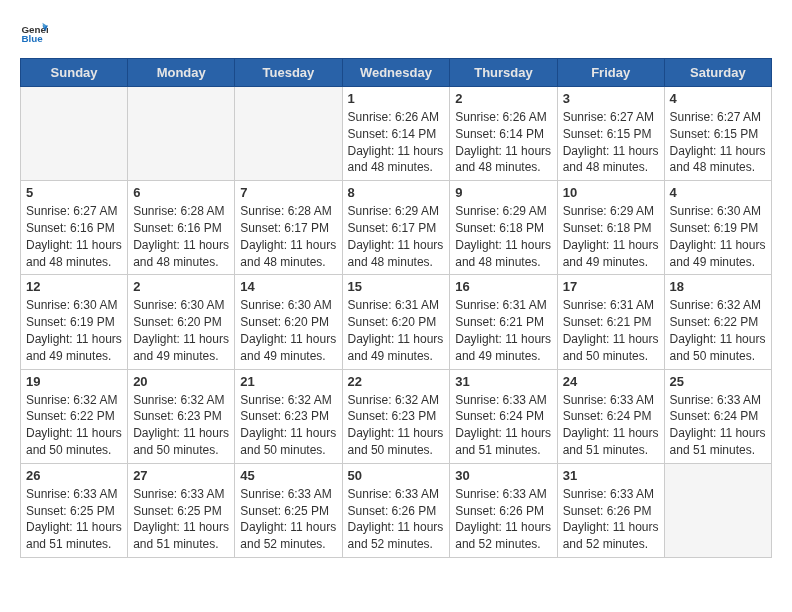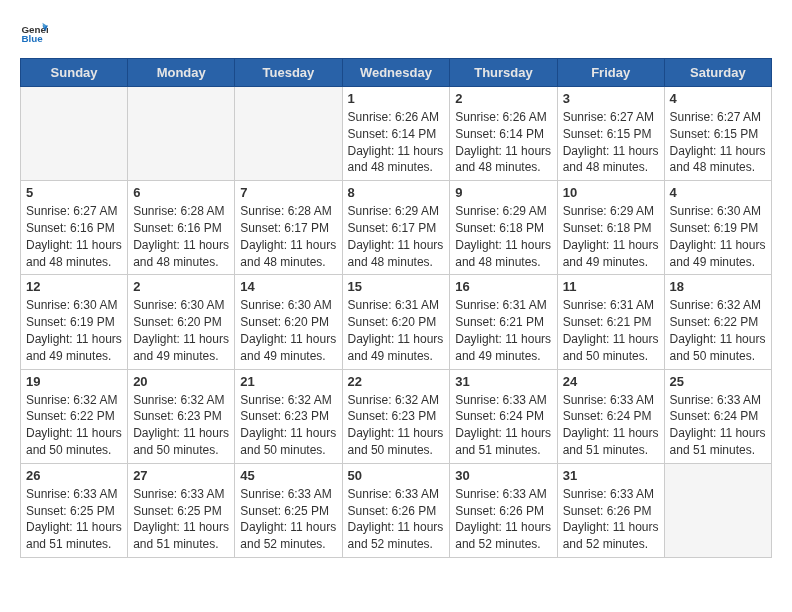--- a/index.html
+++ b/index.html
@@ -180,21 +180,21 @@
         </td>
         <td>
           <div class="day-number">15</div>
           <div class="day-info">Sunrise: 6:31 AM<br>Sunset: 6:20 PM<br>Daylight: 11 hours and 49 minutes.</div>
         </td>
         <td>
           <div class="day-number">16</div>
           <div class="day-info">Sunrise: 6:31 AM<br>Sunset: 6:21 PM<br>Daylight: 11 hours and 49 minutes.</div>
         </td>
         <td>
-          <div class="day-number">11</div>
+          <div class="day-number">17</div>
           <div class="day-info">Sunrise: 6:31 AM<br>Sunset: 6:21 PM<br>Daylight: 11 hours and 50 minutes.</div>
         </td>
         <td>
           <div class="day-number">18</div>
           <div class="day-info">Sunrise: 6:32 AM<br>Sunset: 6:22 PM<br>Daylight: 11 hours and 50 minutes.</div>
         </td>
       </tr>
       <tr class="week-row">
         <td>
           <div class="day-number">19</div>

